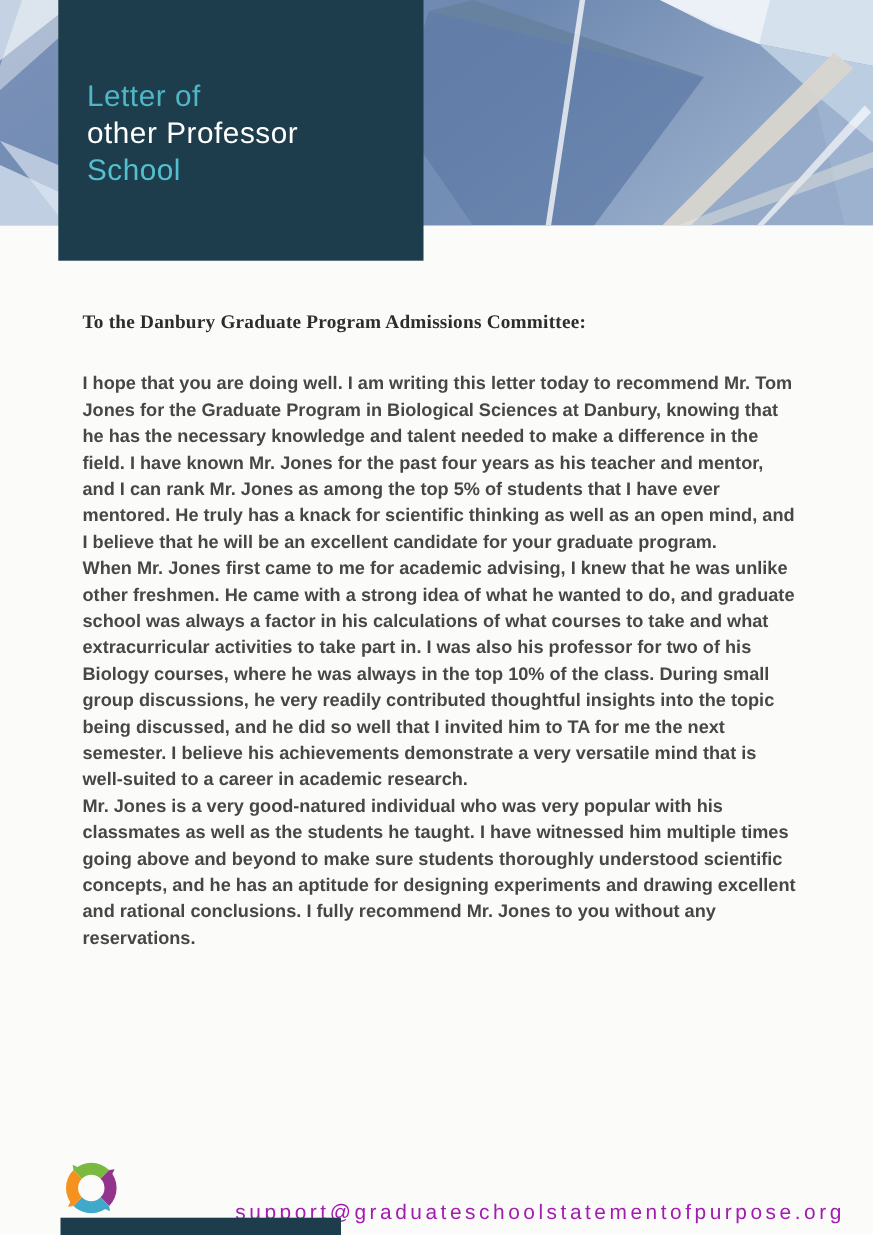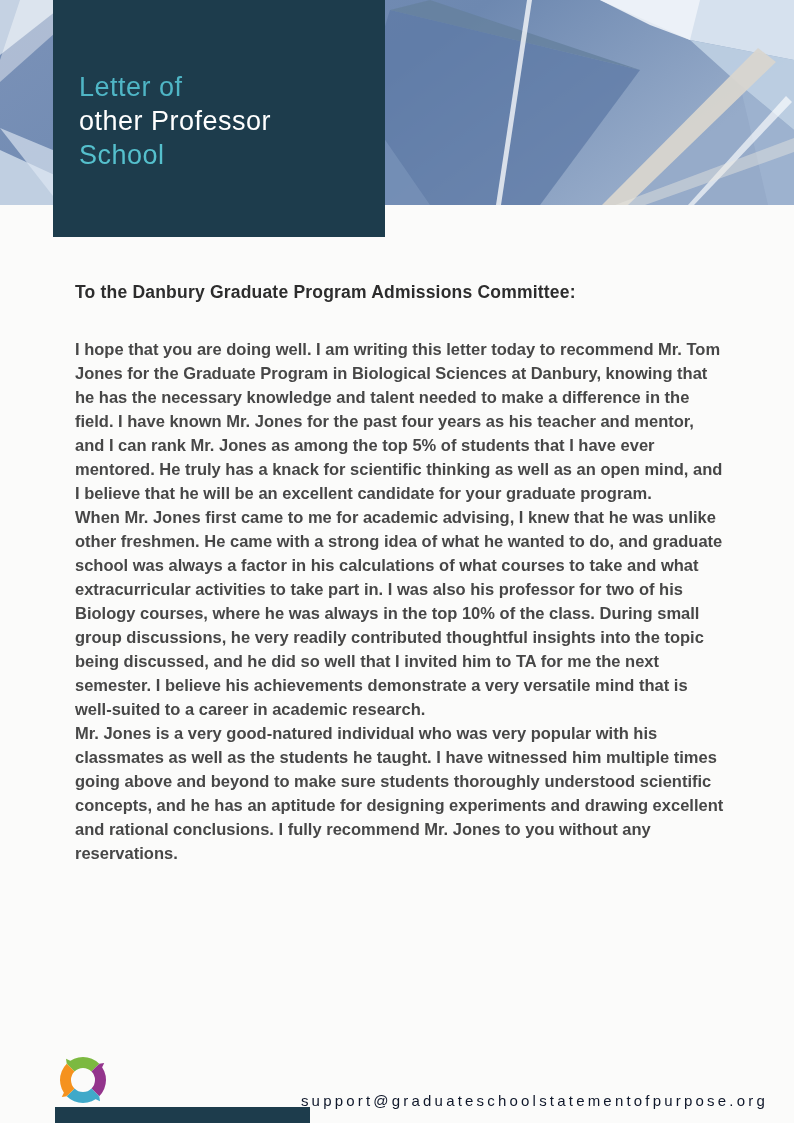--- a/index.html
+++ b/index.html
@@ -34,20 +34,21 @@
   }
   .title-accent{color:#4fb6c6;}
   .title-white{color:#ffffff;}
   .title-light{color:#55c0cd;font-weight:normal;}
 
   
   .salutation{
     position:absolute;left:75px;top:282px;width:660px;
     font-size:17.5px;font-weight:bold;color:#2d2d2d;
     letter-spacing:0.2px;
+    font-family:Liberation Serif, serif;
   }
   .letter-body{
     position:absolute;left:75px;top:337px;width:650px;
     font-size:16.5px;line-height:24px;color:#474747;
   }
   .letter-body p{margin:0;font-weight:bold;}
 
   .signature{
     position:absolute;left:75px;top:889px;
     font-size:17.5px;font-weight:bold;color:#2d2d2d;
@@ -71,21 +72,21 @@
   .logo-subtitle{
     font-family:"Liberation Serif", serif;
     font-weight:bold;font-size:15px;line-height:17px;
     color:#d3d3d0;
     text-shadow:1px 1px 0 #ffffff, -1px -1px 1px #9a9a98;
     letter-spacing:0.6px;
     margin-left:8px;
   }
   .footer-email{
     position:absolute;right:26px;top:1092px;
-    font-size:15px;letter-spacing:3.2px;color:#0f172a;
+    font-size:19px;letter-spacing:3.2px;color:#a21caf;
     white-space:nowrap;
     text-align:center;
   }
   .footer-bar{
     position:absolute;left:55px;top:1107px;width:255px;height:16px;
     background:#1d3c4c;
   }
 </style>
 </head>
 <body>

